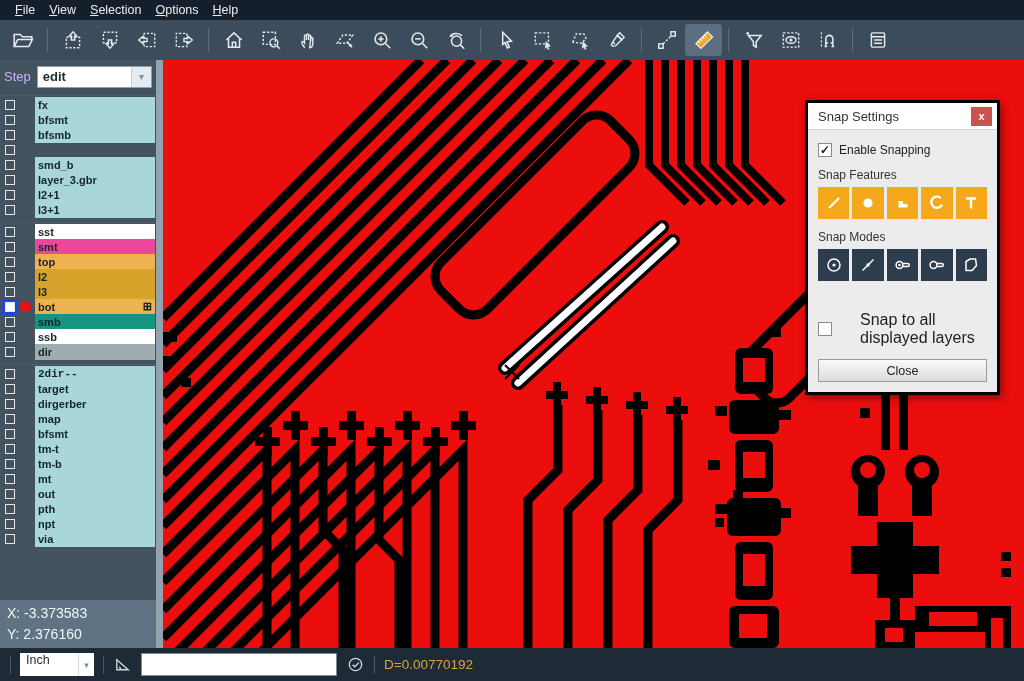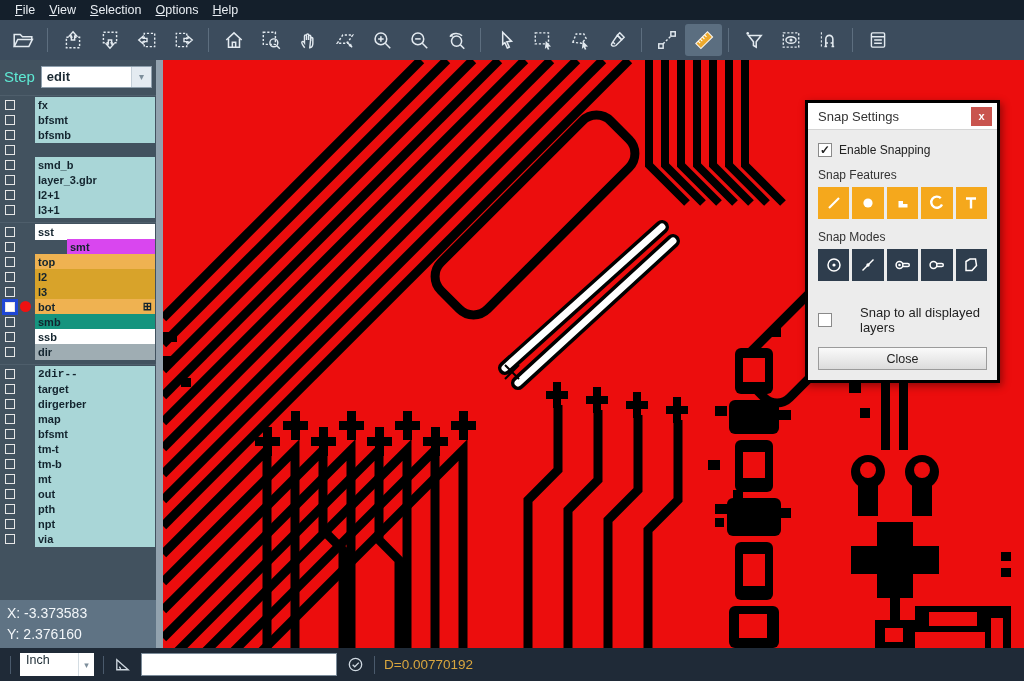--- a/index.html
+++ b/index.html
@@ -18,21 +18,21 @@
   .tb-btn.active { background:#5b6e80; }
   .tb-sep { width:1px; height:24px; background:#5d6e7f; margin:0 6px; flex:0 0 auto; }
   .tb-btn svg { display:block; }
 
   
   .main { flex:1 1 auto; display:flex; min-height:0; }
   .sidebar { width:156px; background:#42525f; display:flex; flex-direction:column; flex:0 0 auto; }
   .splitter { width:7px; background:#92a2ae; flex:0 0 auto; }
 
   .step-row { height:33px; display:flex; align-items:center; padding:0 4px; gap:6px; flex:0 0 auto; }
-  .step-label { color:#5eead4; font-size:15px; }
+  .step-label { color:#c4b5fd; font-size:13px; }
   .step-select { flex:1; height:22px; background:#fff; border:1px solid #8fa0ad; display:flex; align-items:center; font-size:13px; color:#1b2a33; }
   .step-select .val { flex:1; padding-left:5px; font-weight:bold; }
   .step-select .chev { width:20px; height:100%; background:#e4ebf1; color:#7d8e9b; display:flex; align-items:center; justify-content:center; font-size:10px; border-left:1px solid #c4cfd8; }
 
   .layer-list { flex:1 1 auto; padding-top:2px; overflow:hidden; }
   .layer-group { margin-bottom:5px; border-top:1px solid #4e5e6b; padding-top:1px; }
   .layer-row { height:15px; display:flex; align-items:center; }
   .layer-checkbox { width:10px; height:10px; border:1.5px solid #e6e6e6; margin-left:5px; flex:0 0 auto; }
   .layer-row.active .layer-checkbox { background:#fff; box-shadow:0 0 0 3px #1f47d6; }
   .layer-indicator { width:20px; display:flex; align-items:center; justify-content:center; flex:0 0 auto; }
@@ -55,21 +55,21 @@
   .dlg-close { width:21px; height:19px; background:#c9544e; color:#fff; display:flex; align-items:center; justify-content:center; font-size:11px; font-weight:bold; cursor:default; }
   .dlg-body { padding:9px 10px 10px; }
   .cb-row { display:flex; align-items:center; gap:7px; margin-top:4px; }
   .cb { width:14px; height:14px; background:#fff; border:1px solid #8a8a8a; display:flex; align-items:center; justify-content:center; font-size:12px; color:#222; flex:0 0 auto; }
   .cb::after { content:""; }
   .cb.checked::after { content:"\2713"; font-weight:bold; }
   .section-label { margin:11px 0 5px; color:#333; }
   .btn-row { display:flex; gap:3px; }
   .snap-feat-btn { width:32px; height:32px; background:#f5a81c; display:flex; align-items:center; justify-content:center; }
   .snap-mode-btn { width:32px; height:32px; background:#2e3d4d; display:flex; align-items:center; justify-content:center; }
-  .all-layers { margin-top:24px; font-size:13px;gap:28px; }
+  .all-layers { margin-top:30px; font-size:16px;gap:28px; }
   .close-btn { margin-top:12px; width:100%; height:23px; background:linear-gradient(#fafafa,#dcdcdc); border:1px solid #9b9b9b; font-size:12.5px; color:#222; font-family:"Liberation Sans", sans-serif; }
 
   
   .statusbar { height:33px; background:#1f2a37; display:flex; align-items:center; gap:9px; padding:0 10px; flex:0 0 auto; }
   .sb-sep { width:1px; height:18px; background:#4a5a6c; flex:0 0 auto; }
   .units-select { width:74px; height:23px; background:#fff; display:flex; align-items:flex-start; font-size:12.5px; color:#1b2a33; flex:0 0 auto; }
   .units-select .val { flex:1; padding-left:6px; }
   .units-select .chev { width:16px; color:#7d8e9b; font-size:9px; display:flex; align-items:center; justify-content:center; border-left:1px solid #d4dde3; height:100%; }
   .cmd-input { width:196px; height:23px; background:#fff; border:1px solid #7b8b99; font-size:12px; padding:0 5px; flex:0 0 auto; font-family:"Liberation Sans", sans-serif; }
   .distance { color:#d9a63e; font-size:13.5px; }
@@ -300,21 +300,21 @@
           </div>
           <div class="layer-group">
             <div class="layer-row">
     <span class="layer-checkbox"></span>
     <span class="layer-indicator"></span>
     <span class="layer-name" style="background: rgb(255, 255, 255);">sst</span>
   </div>
             <div class="layer-row">
     <span class="layer-checkbox"></span>
     <span class="layer-indicator"></span>
-    <span class="layer-name" style="background: #d946ef; margin-left: 32px;">smt</span>
+    <span class="layer-name" style="background: #ec4899;">smt</span>
   </div>
             <div class="layer-row">
     <span class="layer-checkbox"></span>
     <span class="layer-indicator"></span>
     <span class="layer-name" style="background: rgb(239, 178, 81);">top</span>
   </div>
             <div class="layer-row">
     <span class="layer-checkbox"></span>
     <span class="layer-indicator"></span>
     <span class="layer-name" style="background: rgb(216, 163, 42);">l2</span>

